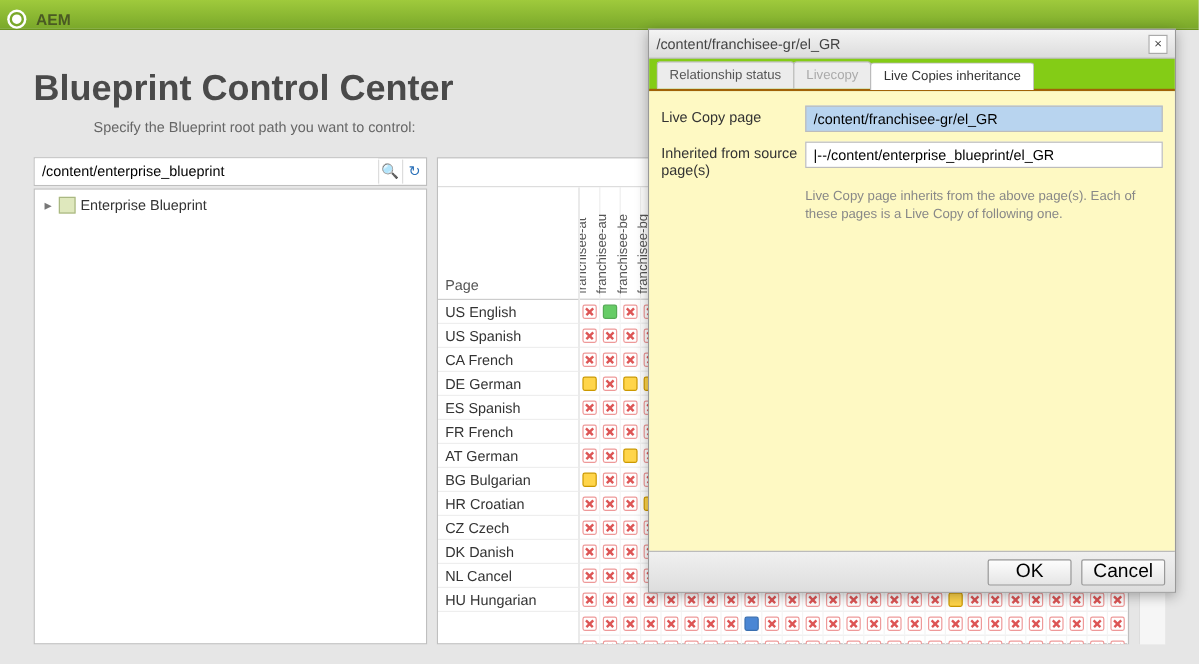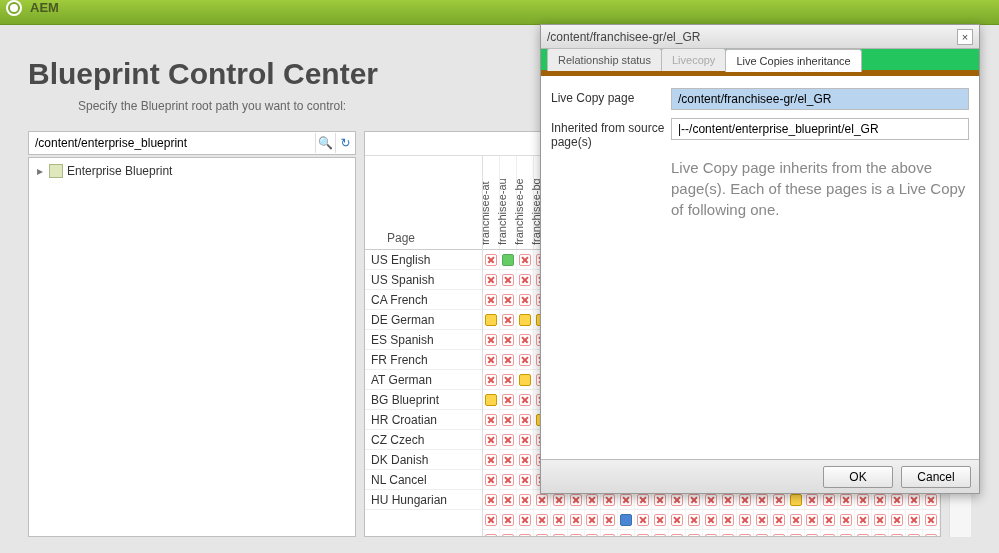--- a/index.html
+++ b/index.html
@@ -1,17 +1,17 @@
 <!DOCTYPE html>
 <html><head>
 <meta charset="utf-8">
 <style>
 *{box-sizing:border-box;margin:0;padding:0;font-family:Arial,Helvetica,sans-serif}
 body{background:#e6e6e6;font-size:12px;color:#333;overflow:hidden;width:999px;height:553px;position:relative}
-.topbar{height:25px;background:linear-gradient(#9fca3c,#7aa82a);border-bottom:1px solid #6a941f;display:flex;align-items:flex-start;padding-left:6px;color:#4a5a23;font-weight:bold;font-size:13px}
+.topbar{height:25px;background:linear-gradient(#9fca3c,#7aa82a);border-bottom:1px solid #6a941f;display:flex;align-items:flex-end;padding-left:6px;color:#4a5a23;font-weight:bold;font-size:13px}
 .topbar .logo{width:16px;height:16px;border-radius:50%;background:#fff;margin-right:8px;display:flex;align-items:center;justify-content:center}
 .topbar .logo::before{content:"";width:8px;height:8px;border:2px solid #7aa82a;border-radius:50%}
 .page{padding:20px 28px}
 h1{font-size:30px;color:#4a4a4a;font-weight:bold;margin:12px 0 8px}
 .subtitle{color:#666;margin-bottom:18px;padding-left:50px}
 .cols{display:flex;gap:8px}
 .leftcol{width:328px}
 .pathbar{display:flex;align-items:center;background:#fff;border:1px solid #bfbfbf;height:24px;margin-bottom:2px}
 .pathbar input{flex:1;border:none;height:22px;padding:0 6px;outline:none;font-size:12px}
 .iconbtn{width:20px;height:20px;display:flex;align-items:center;justify-content:center;cursor:pointer;border-left:1px solid #ddd}
@@ -19,54 +19,54 @@
 .refresh{color:#2a70b8}
 .tree{background:#fff;border:1px solid #bfbfbf;height:380px;padding:4px}
 .treeitem{display:flex;align-items:center;gap:4px;padding:2px}
 .treeitem .tog{width:10px;text-align:center;color:#777;cursor:pointer}
 .treeitem .pgicon{width:14px;height:14px;background:#dfe8bd;border:1px solid #aab883}
 .rightcol{flex:1;background:#fff;border:1px solid #bfbfbf;position:relative;overflow:hidden}
 .searchbar{height:24px;border-bottom:1px solid #ddd;padding:0 4px;display:flex;align-items:center}
 .searchbar input{border:none;outline:none;flex:1;height:22px;font-size:12px}
 .grid{display:flex;height:380px;overflow:hidden}
 .pgcol{width:118px;border-right:1px solid #ddd}
-.pgcol .head{height:94px;display:flex;align-items:flex-end;padding:4px 22px;border-bottom:1px solid #ccc;color:#555}
+.pgcol .head{height:94px;display:flex;align-items:flex-end;padding:4px 6px;border-bottom:1px solid #ccc;color:#555}
 .pgcol .row{height:20px;line-height:20px;padding:0 6px;border-bottom:1px solid #eee;white-space:nowrap;overflow:hidden;text-overflow:ellipsis}
 .matrix{flex:1;overflow-x:auto}
 .mhead{display:flex;height:94px;border-bottom:1px solid #ccc}
 .mhead .col{width:22px;border-right:1px solid #eee;position:relative}
 .mhead .col span{position:absolute;bottom:4px;left:50%;transform:rotate(-90deg) translateX(0);transform-origin:left bottom;white-space:nowrap;color:#555;font-size:11px}
 .mrow{display:flex;height:20px;border-bottom:1px solid #eee}
 .mrow .cell{width:22px;border-right:1px solid #f4f4f4;display:flex;align-items:center;justify-content:center}
 .ic{width:12px;height:12px;border-radius:2px;border:1px solid}
 .ic-x{border-color:#e99;background:#fff;position:relative}
 .ic-x::before,.ic-x::after{content:"";position:absolute;left:1px;top:4px;width:8px;height:1.5px;background:#d55}
 .ic-x::before{transform:rotate(45deg)}.ic-x::after{transform:rotate(-45deg)}
 .ic-g{border-color:#5a5;background:#6c6}
 .ic-y{border-color:#cc9900;background:#ffd54a}
 .ic-b{border-color:#3a6fb0;background:#4a86d4}
 .lastcol{width:22px;background:#f6f6f6;border-left:1px solid #ddd;display:flex;align-items:flex-start;justify-content:center;padding-top:6px;font-size:11px;color:#555}
 
 
 .dialog{position:absolute;left:540px;top:24px;width:440px;height:470px;background:#e8e8e8;border:1px solid #999;box-shadow:0 3px 10px rgba(0,0,0,.3);display:flex;flex-direction:column}
 .dlg-title{height:24px;background:linear-gradient(#f4f4f4,#dcdcdc);border-bottom:1px solid #b5b5b5;display:flex;align-items:center;padding:0 6px;font-size:12px;color:#444}
 .dlg-title .close{margin-left:auto;width:16px;height:16px;border:1px solid #aaa;background:#fff;font-size:11px;line-height:14px;text-align:center;cursor:pointer}
-.tabs{height:27px;background:#22c55e;display:flex;align-items:center;padding:0 6px;gap:0;border-bottom:6px solid #a16207}
+.tabs{height:27px;background:#84cc16;display:flex;align-items:flex-end;padding:0 6px;gap:0;border-bottom:2px solid #a16207}
 .tab{padding:5px 10px;border:1px solid #bbb;border-bottom:none;background:#ececec;color:#555;font-size:11px;cursor:pointer;border-radius:3px 3px 0 0;margin-right:-1px}
 .tab.disabled{color:#aaa}
 .tab.active{background:#fff;font-weight:normal;color:#333;position:relative;top:1px}
-.dlg-body{flex:1;background:#ffffff;margin:0;padding:12px 10px 8px;border-top:none}
+.dlg-body{flex:1;background:#fef9c3;margin:0;padding:12px 10px 8px;border-top:none}
 .frow{display:flex;margin-bottom:8px}
 .frow label{width:120px;color:#333;font-size:12px;padding-top:3px}
 .frow .fld{flex:1}
 .frow input{width:100%;height:22px;border:1px solid #bcbcbc;padding:0 6px;font-size:12px}
 .selhl{background:#b8d4ef}
-.hint{font-size:15px;color:#888;line-height:1.4;margin-left:120px;margin-top:2px}
+.hint{font-size:11px;color:#888;line-height:1.4;margin-left:120px;margin-top:2px}
 .dlg-foot{height:34px;background:linear-gradient(#f0f0f0,#ddd);border-top:1px solid #bbb;display:flex;align-items:center;justify-content:flex-end;padding:0 8px;gap:8px}
-.btn{min-width:70px;height:22px;border:1px solid #999;background:linear-gradient(#fdfdfd,#e5e5e5);border-radius:2px;font-size:12px;cursor:pointer}
+.btn{min-width:70px;height:22px;border:1px solid #999;background:linear-gradient(#fdfdfd,#e5e5e5);border-radius:2px;font-size:16px;cursor:pointer}
 </style>
 </head>
 <body>
 
 <div class="topbar">
   <div class="logo"></div>
   <span>AEM</span>
 </div>
 
 <div class="page">
@@ -101,21 +101,21 @@
         <div class="pgcol">
           <div class="head">Page</div>
           <div id="pgrows">
               <div class="row">US English</div>
               <div class="row">US Spanish</div>
               <div class="row">CA French</div>
               <div class="row">DE German</div>
               <div class="row">ES Spanish</div>
               <div class="row">FR French</div>
               <div class="row">AT German</div>
-              <div class="row">BG Blueprint</div>
+              <div class="row">BG Bulgarian</div>
               <div class="row">HR Croatian</div>
               <div class="row">CZ Czech</div>
               <div class="row">DK Danish</div>
               <div class="row">NL Cancel</div>
               <div class="row">HU Hungarian</div>
             </div>
         </div>
         <div class="matrix">
           <div class="mhead" id="mhead">
               <div class="col">

